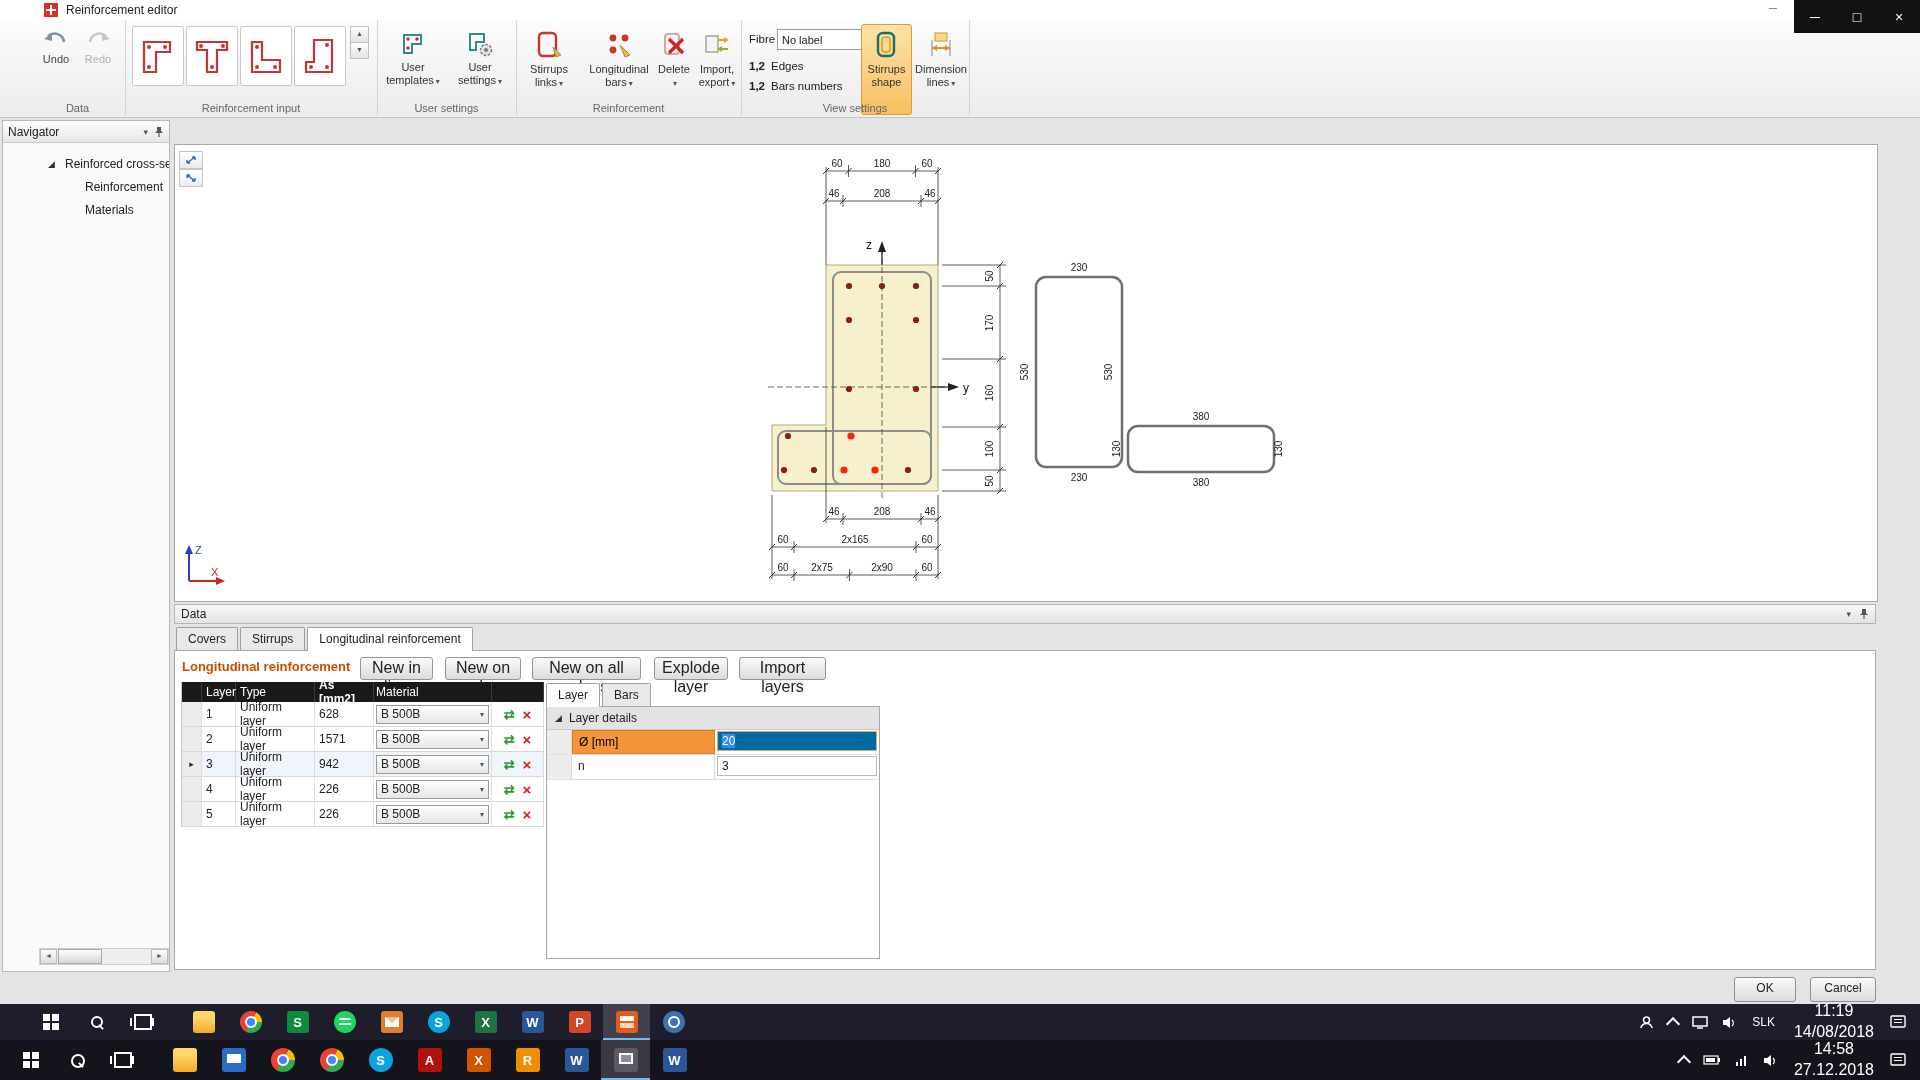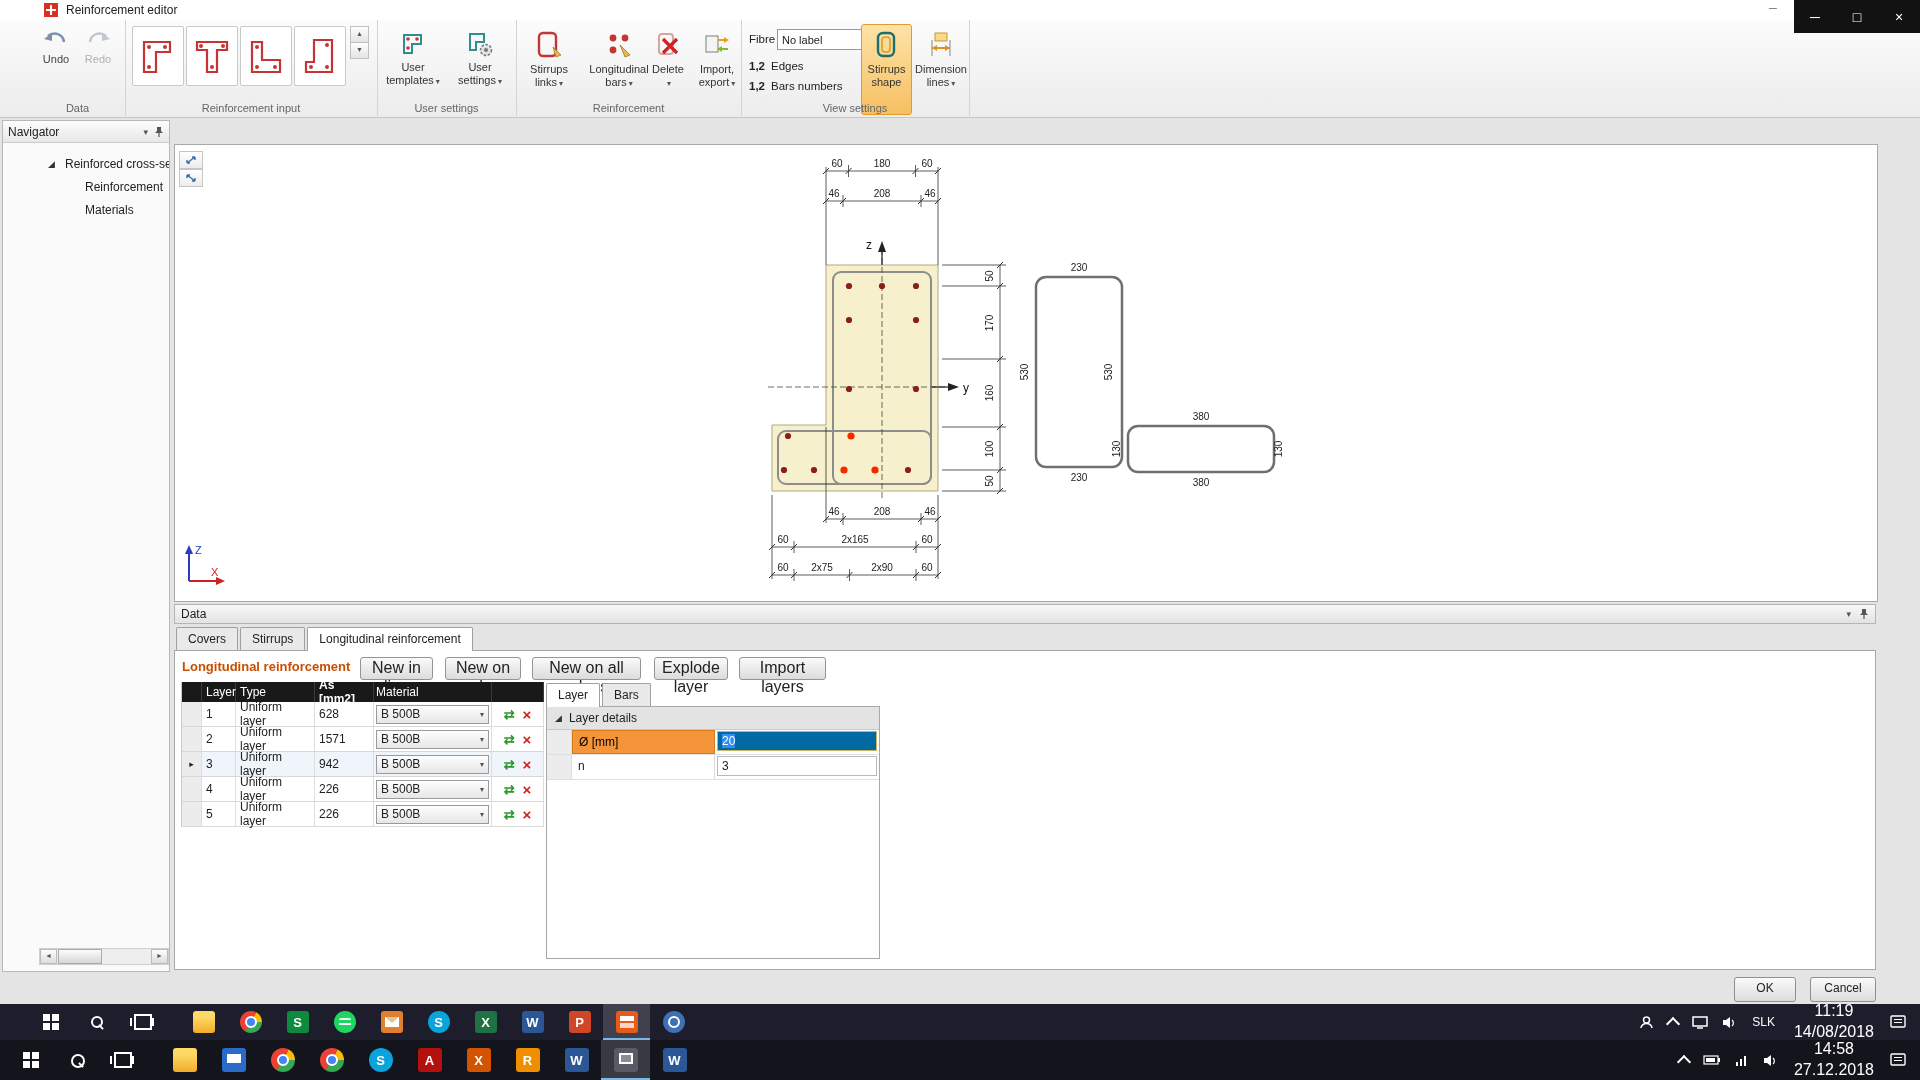--- a/index.html
+++ b/index.html
@@ -281,21 +281,21 @@
       </div>
       <div class="bigbtn" style="left:70px;width:64px;">
         <svg width="28" height="30" viewBox="0 0 28 30">
           <circle cx="8" cy="8" r="3.4" fill="#c63434"></circle>
             <circle cx="20" cy="8" r="3.4" fill="#c63434"></circle>
             <circle cx="8" cy="20" r="3.4" fill="#c63434"></circle>
           <path d="M15 15 L25 25 l-5 2 z" fill="#e8b84b" stroke="#9a7a2a" stroke-width="0.8"></path>
         </svg>
         <span class="blabel"><span>Longitudinal bars</span><span class="crt">▾</span></span>
       </div>
-      <div class="bigbtn" style="left:126px;width:50px;">
+      <div class="bigbtn" style="left:132px;width:50px;">
         <svg width="28" height="30" viewBox="0 0 28 30">
           <rect x="5" y="4" width="14" height="20" rx="3" fill="none" stroke="#d9a3a3" stroke-width="2"></rect>
           <path d="M9 9 L23 23 M23 9 L9 23" stroke="#d42020" stroke-width="3.2"></path>
         </svg>
         <span class="blabel"><span>Delete</span><br><span class="crt">▾</span></span>
       </div>
       <div class="bigbtn" style="left:178px;width:44px;">
         <svg width="28" height="30" viewBox="0 0 28 30">
           <rect x="3" y="6" width="12" height="16" fill="#f4f4f4" stroke="#999" stroke-width="1.3"></rect>
           <path d="M15 10 h6" stroke="#e8a020" stroke-width="2"></path>

